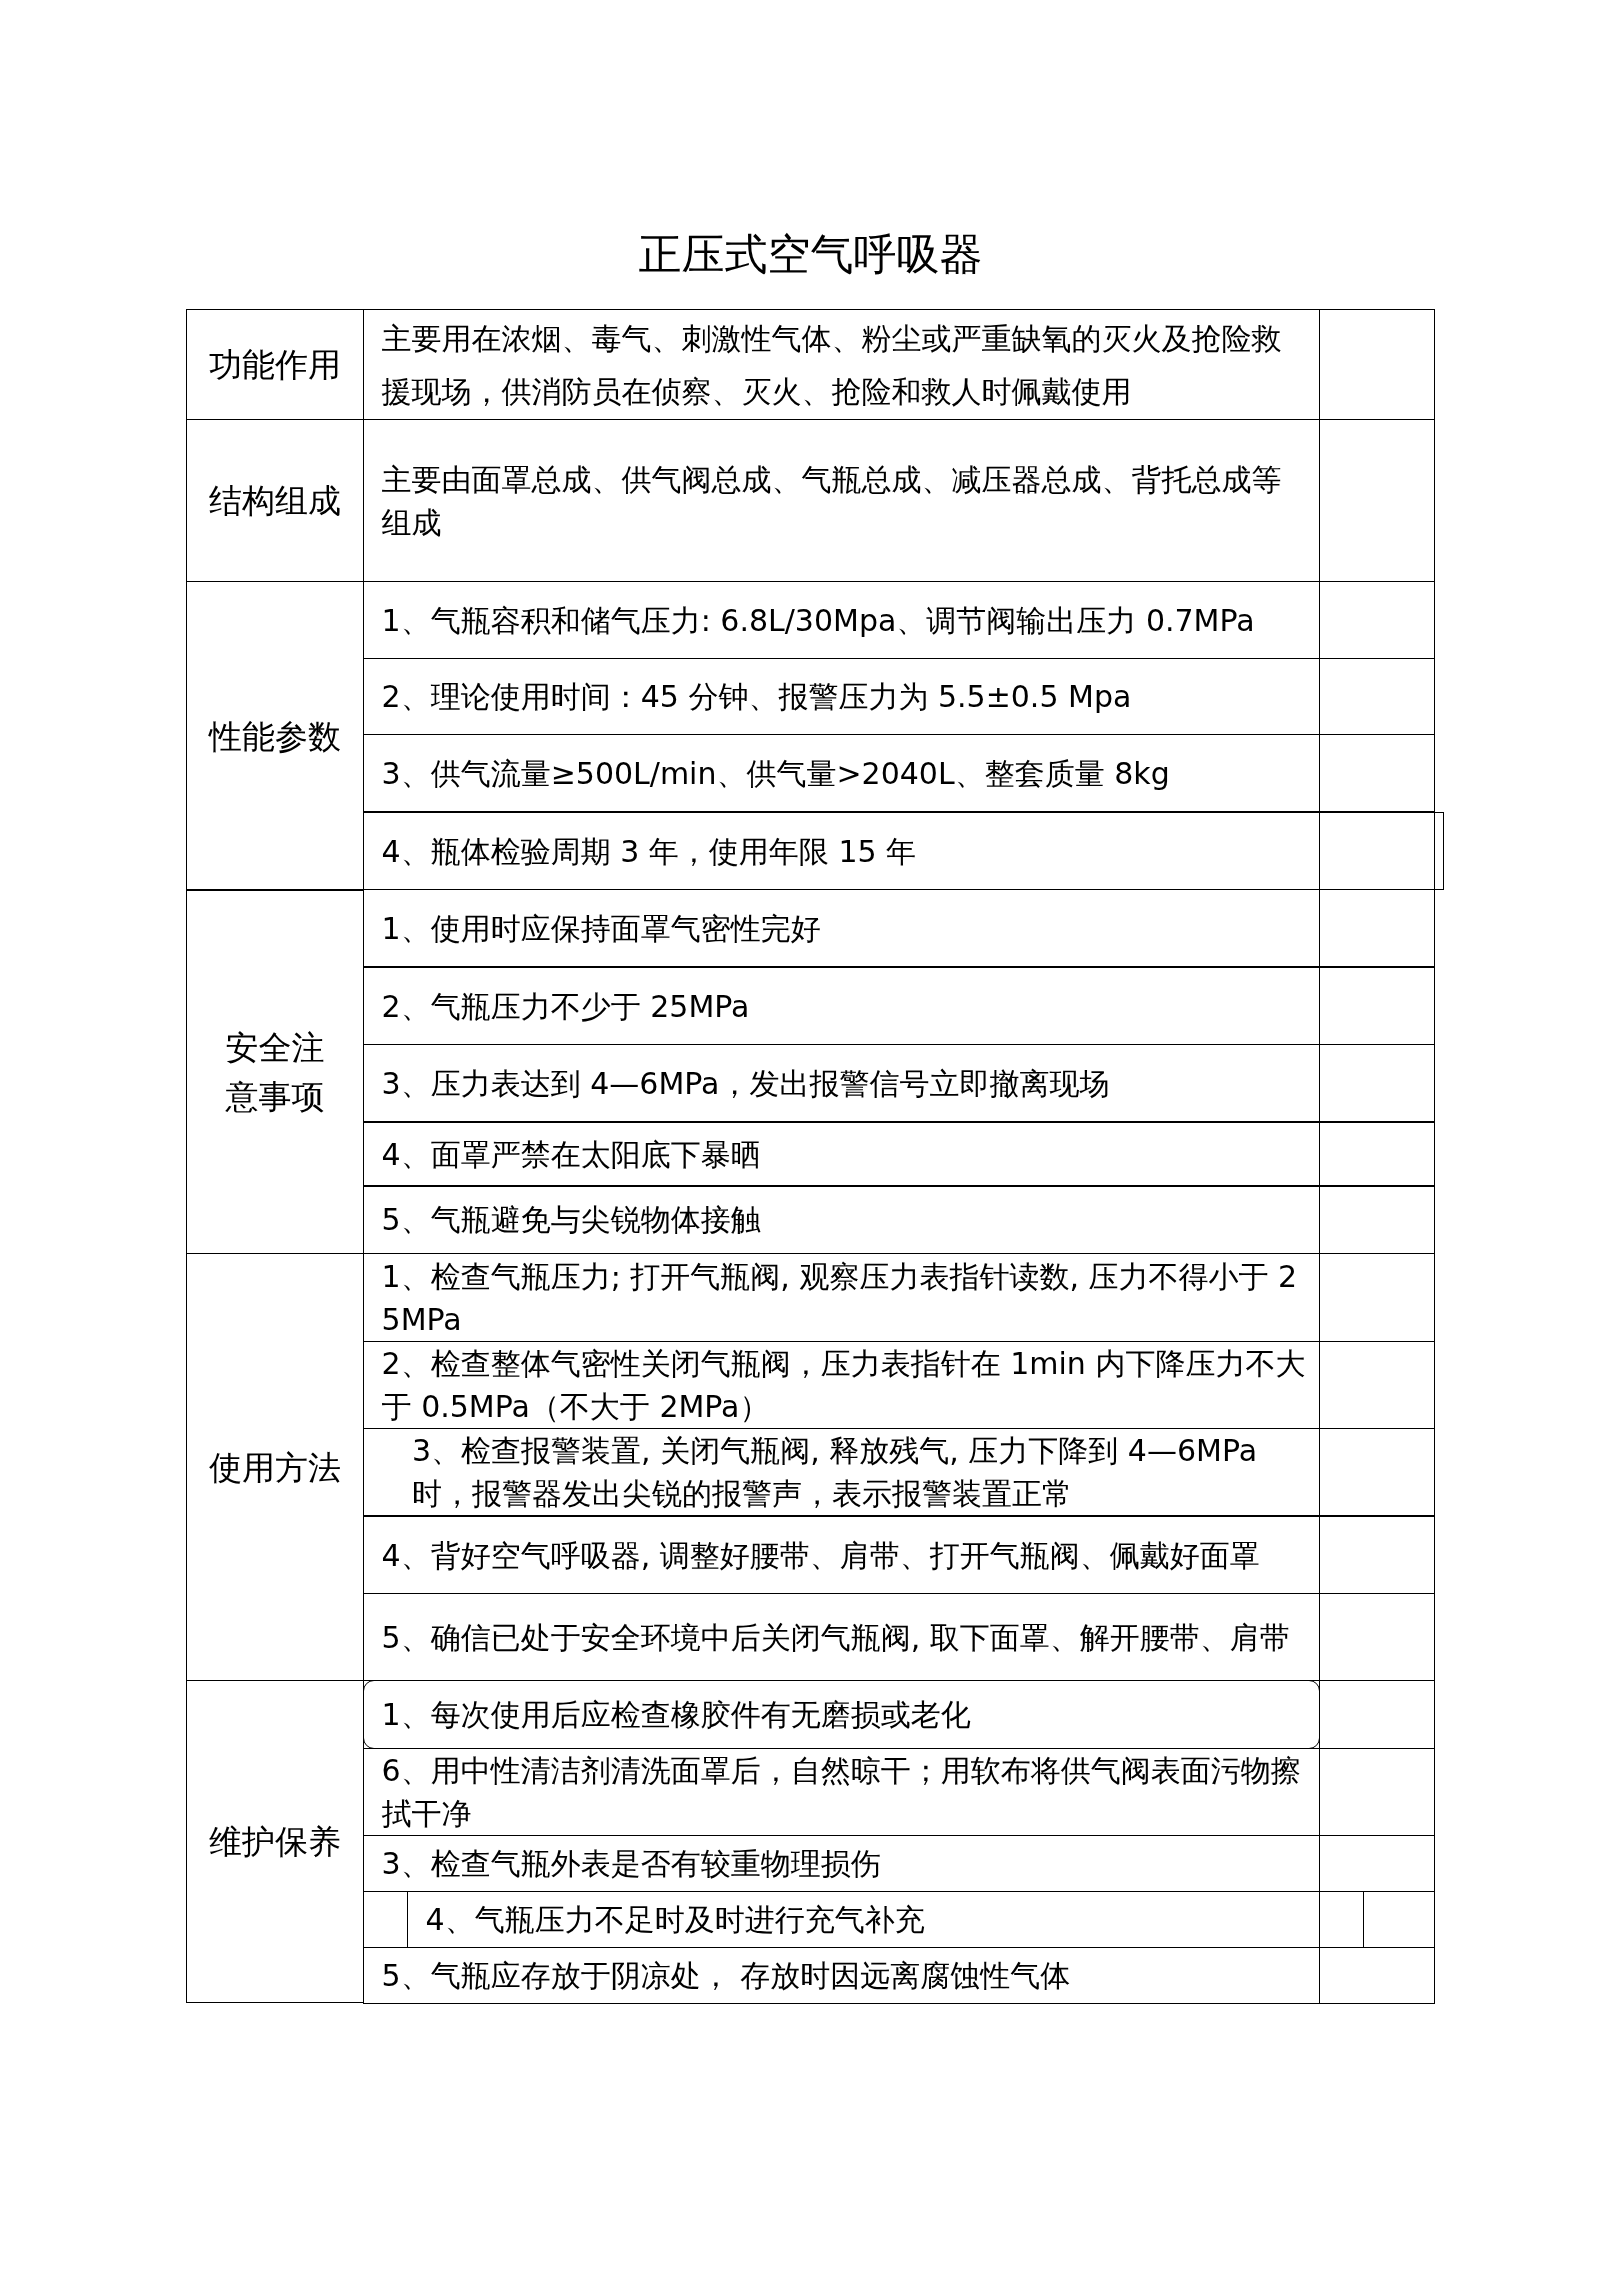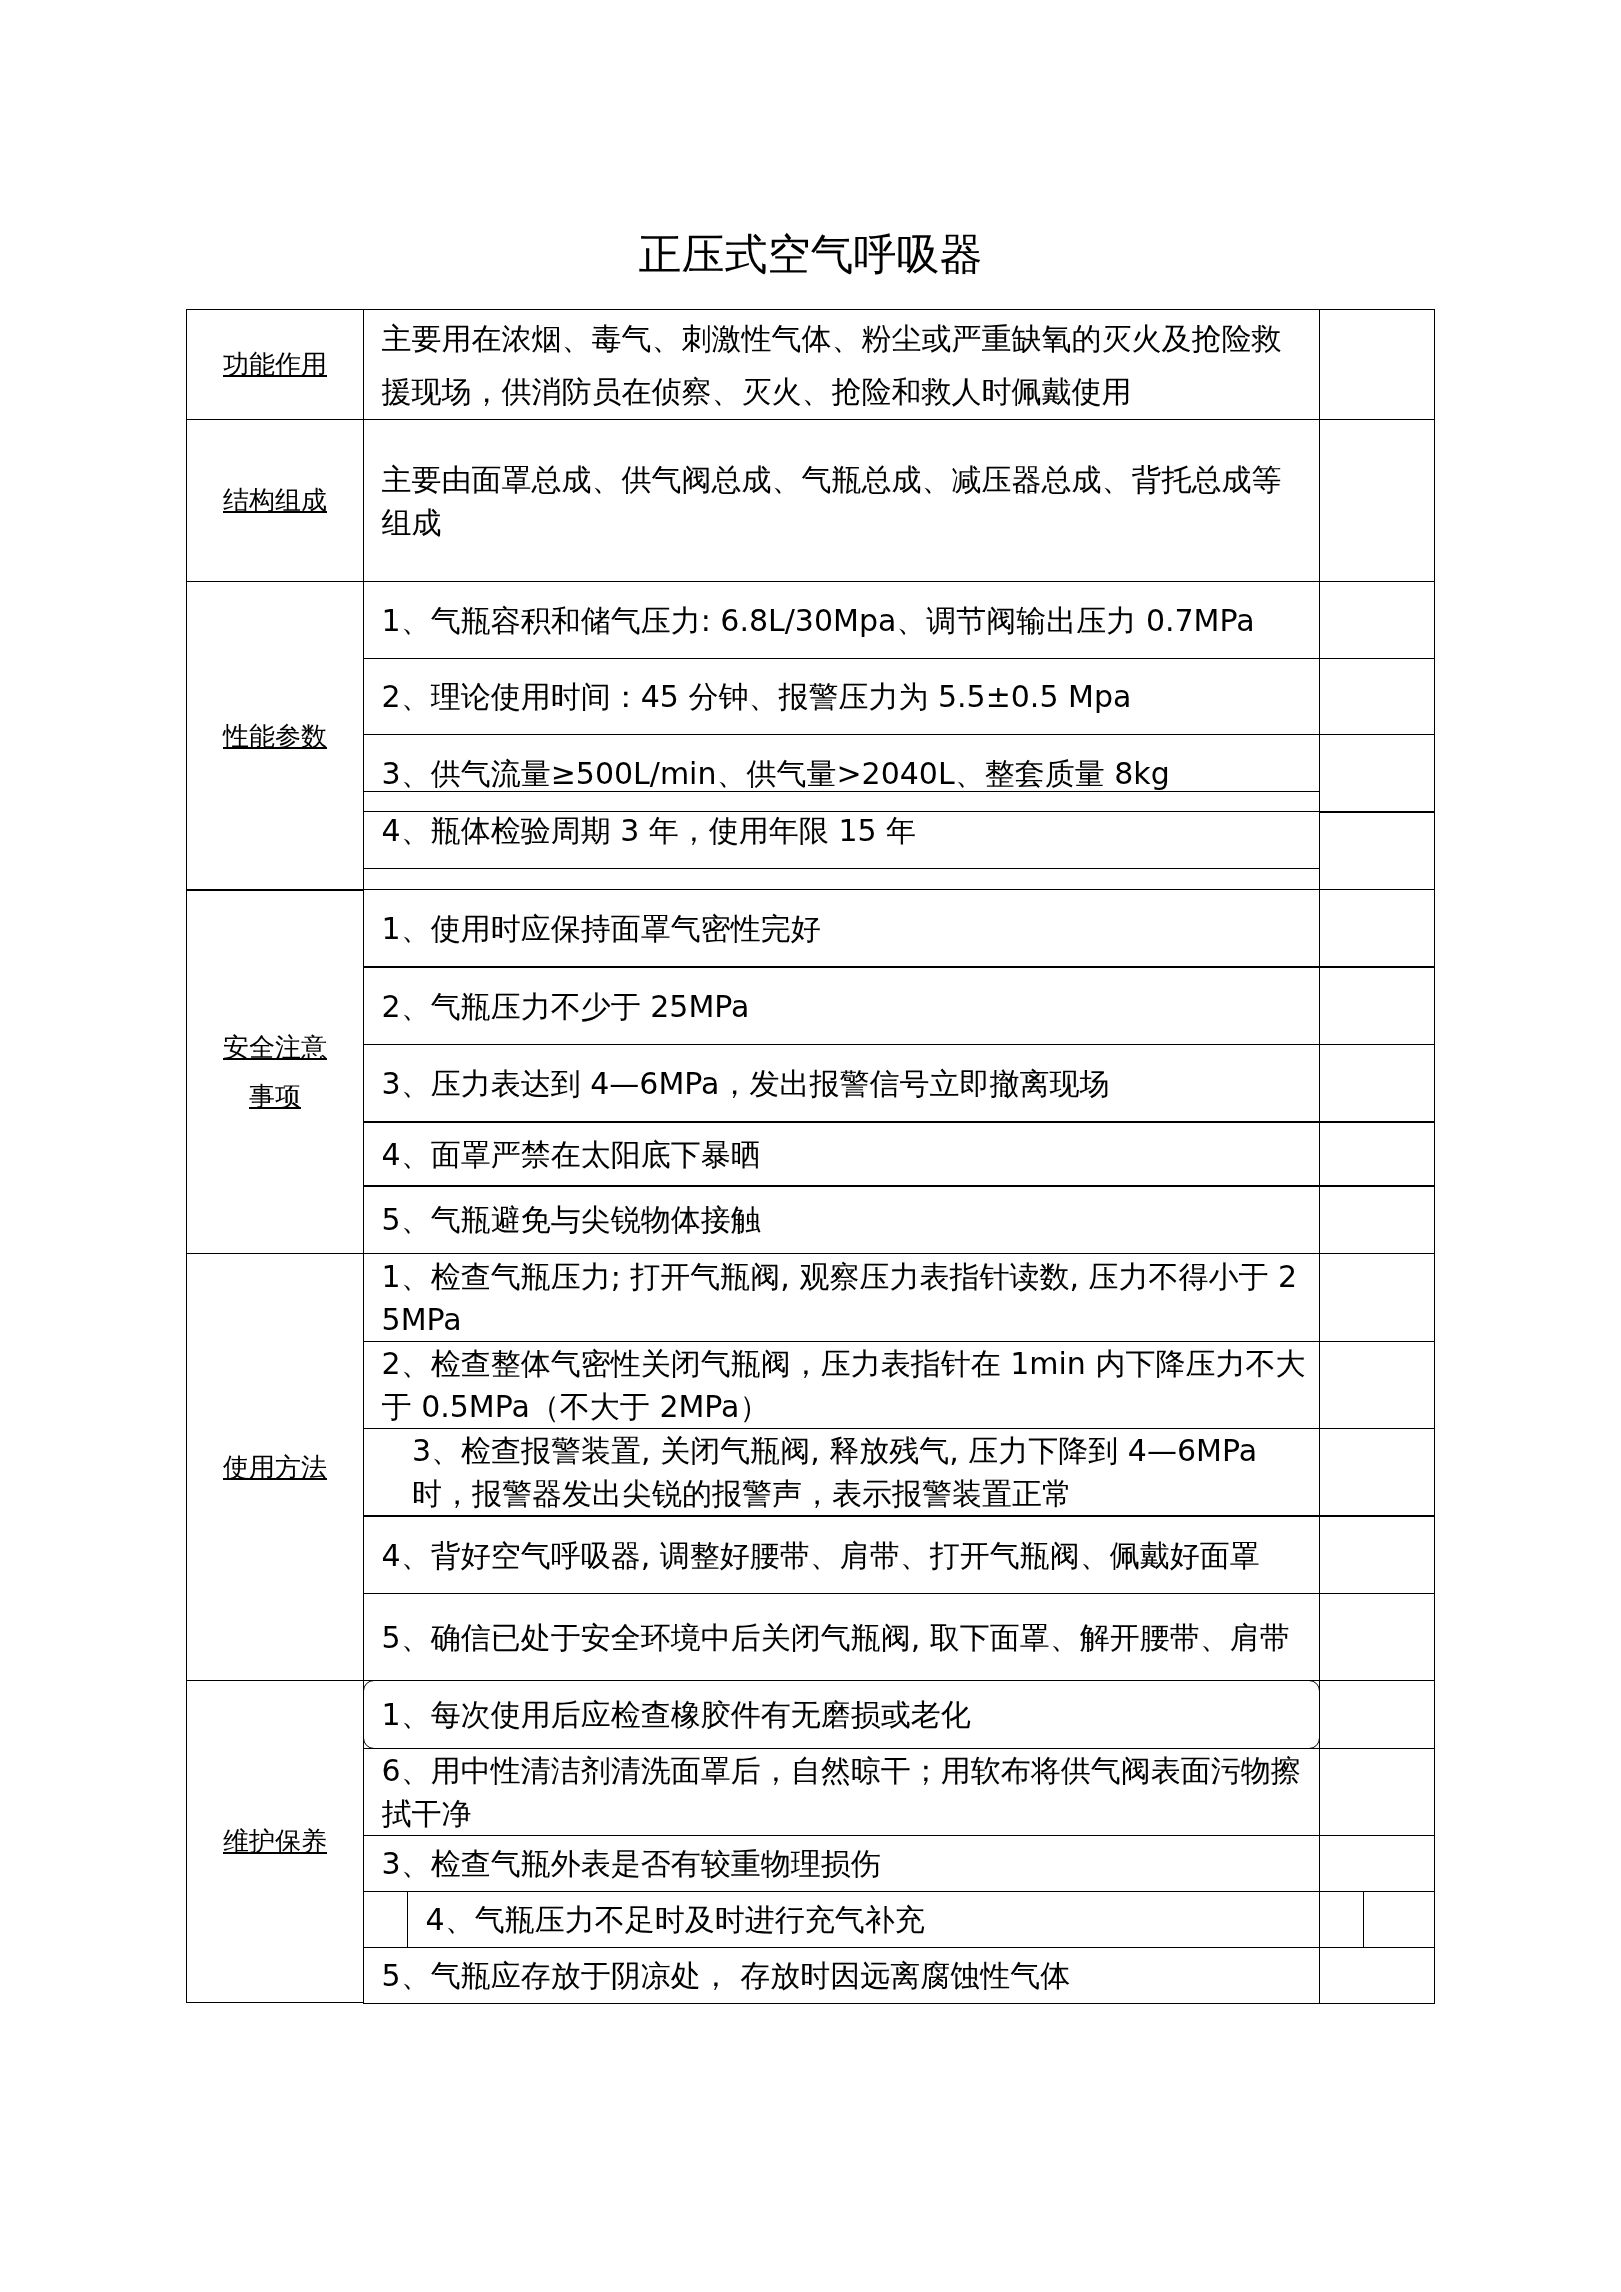--- a/index.html
+++ b/index.html
@@ -3,21 +3,21 @@
 <meta charset="utf-8">
 <style>
   html, body { margin: 0; padding: 0; background: #ffffff; }
   body { width: 1621px; height: 2293px; position: relative; overflow: hidden;
          font-family: "DejaVu Sans", "Liberation Sans", sans-serif; color: #000; }
   .title { position: absolute; left: 0; width: 1621px; top: 227px; text-align: center;
            font-size: 43px; line-height: 55px; letter-spacing: 0; }
   .tbl { position: absolute; left: 186px; top: 309px; width: 1249px; }
   .cell { position: absolute; box-sizing: border-box; border: 1.5px solid #000; }
   .label { display: flex; align-items: center; justify-content: center; text-align: center;
-           font-size: 26px; line-height: 49px; padding: 0 9.8px; text-decoration: underline; }
+           font-size: 33px; line-height: 49px; padding: 0 9.8px; }
   .content { display: flex; align-items: center; font-size: 30px; line-height: 43px;
              padding: 0 9.8px 0 17.6px; word-break: break-all; }
   .content.tall { line-height: 53px; }
   .blank { }
 </style>
 </head>
 <body>
 
 <div class="title">正压式空气呼吸器</div>
 
@@ -44,21 +44,21 @@
     </div>
     <div class="cell blank" style="left: 1133px; width: 116px; top: 272px; height: 78px;"></div>
     <div class="cell content" style="left: 177px; width: 957px; top: 349px; height: 77px;">
       <span>2、理论使用时间：45 分钟、报警压力为 5.5±0.5 Mpa</span>
     </div>
     <div class="cell blank" style="left: 1133px; width: 116px; top: 349px; height: 77px;"></div>
     <div class="cell content" style="left: 177px; width: 957px; top: 425px; height: 78px;">
       <span>3、供气流量≥500L/min、供气量&gt;2040L、整套质量 8kg</span>
     </div>
     <div class="cell blank" style="left: 1133px; width: 116px; top: 425px; height: 78px;"></div>
-    <div class="cell content" style="left: 177px; width: 957px; top: 482px; height: 78px;">
+    <div class="cell content" style="left: 177px; width: 1081px; top: 503px; height: 78px;">
       <span>4、瓶体检验周期 3 年，使用年限 15 年</span>
     </div>
     <div class="cell blank" style="left: 1133px; width: 116px; top: 503px; height: 78px;"></div>
     <div class="cell label" style="left: 0px; width: 178px; top: 580px; height: 365px;">
       <span style="display: inline-block; width: 127px;">安全注意事项</span>
     </div>
     <div class="cell content" style="left: 177px; width: 957px; top: 580px; height: 78px;">
       <span>1、使用时应保持面罩气密性完好</span>
     </div>
     <div class="cell blank" style="left: 1133px; width: 116px; top: 580px; height: 78px;"></div>

